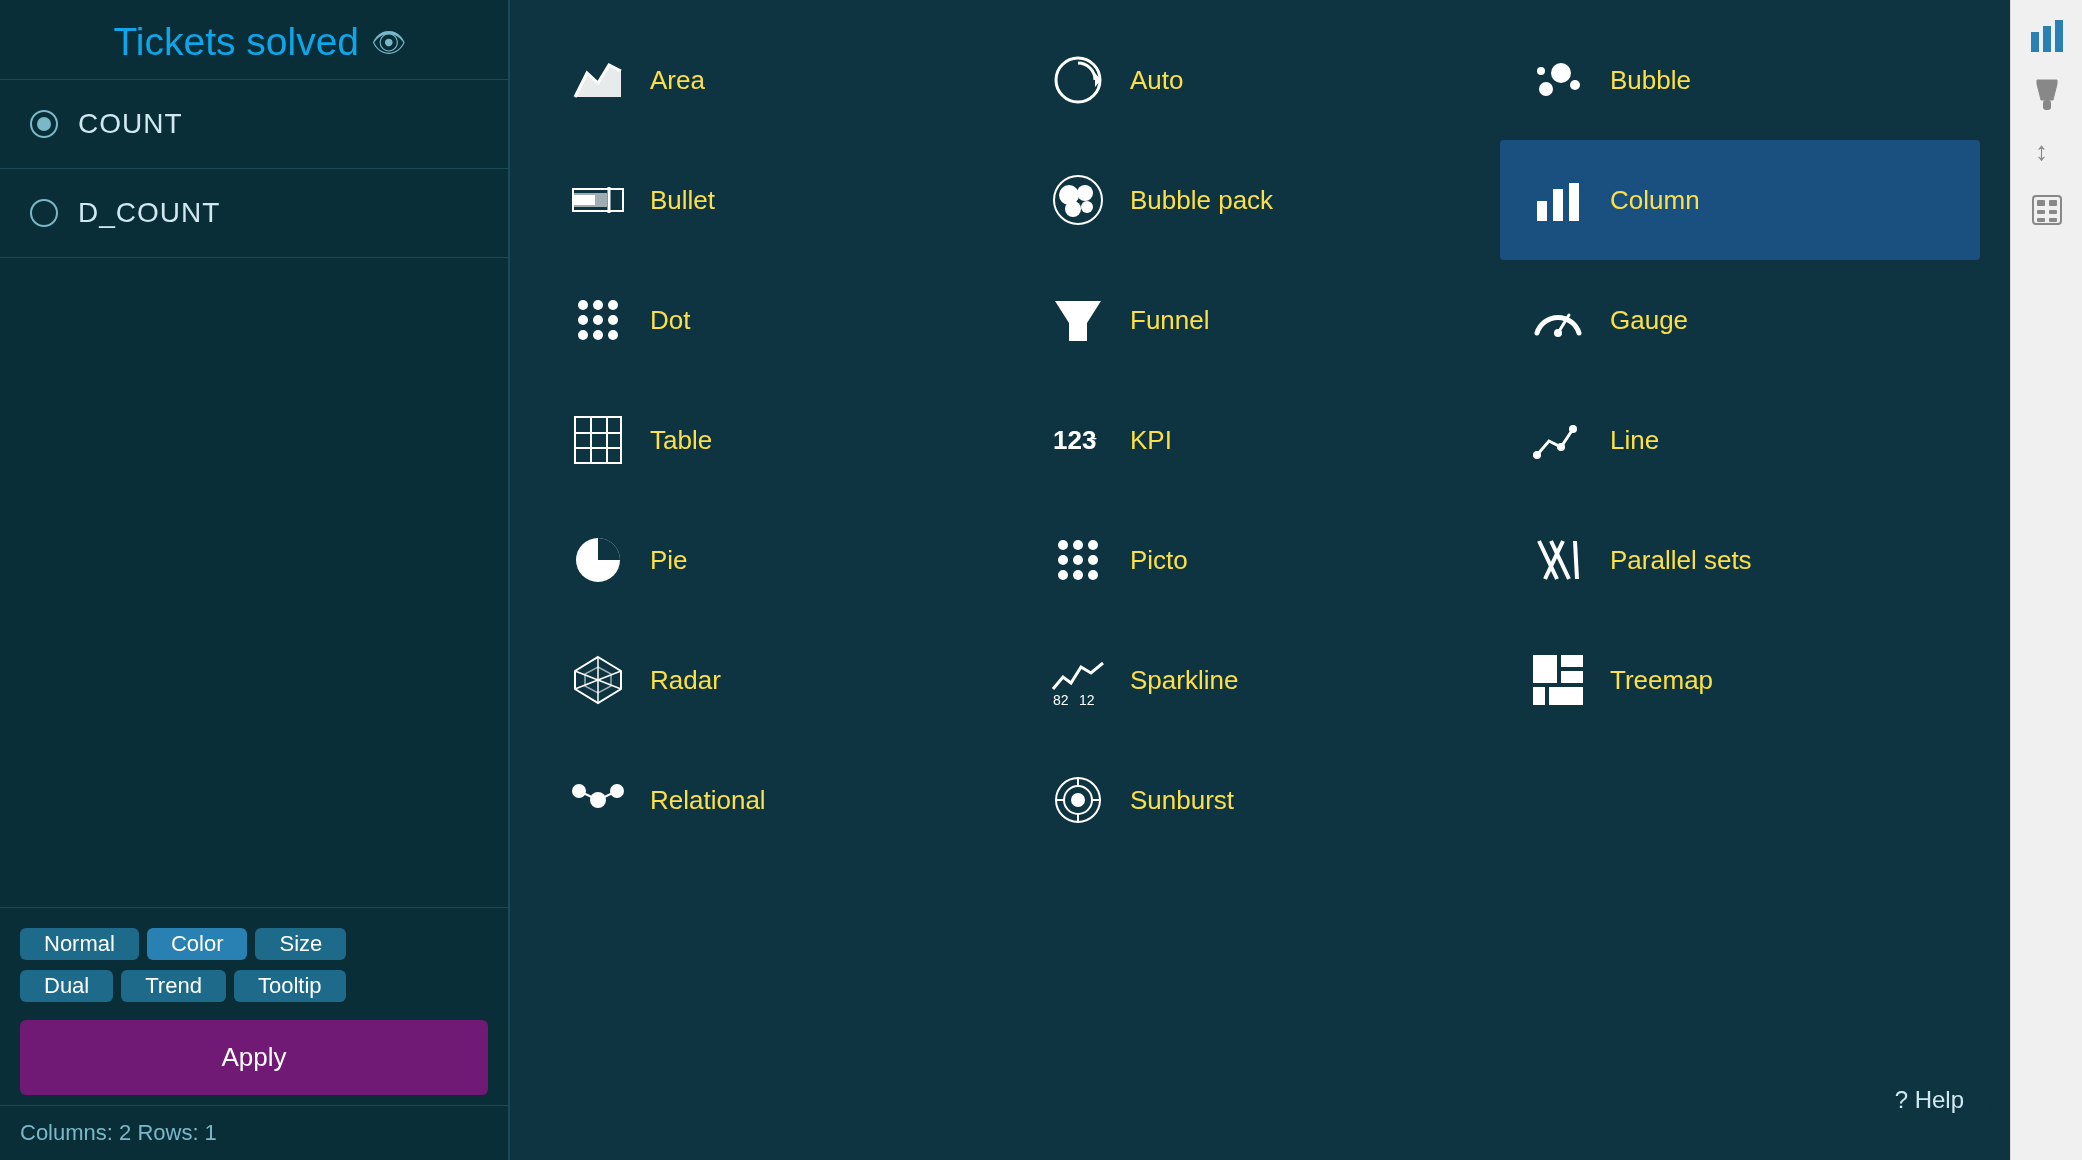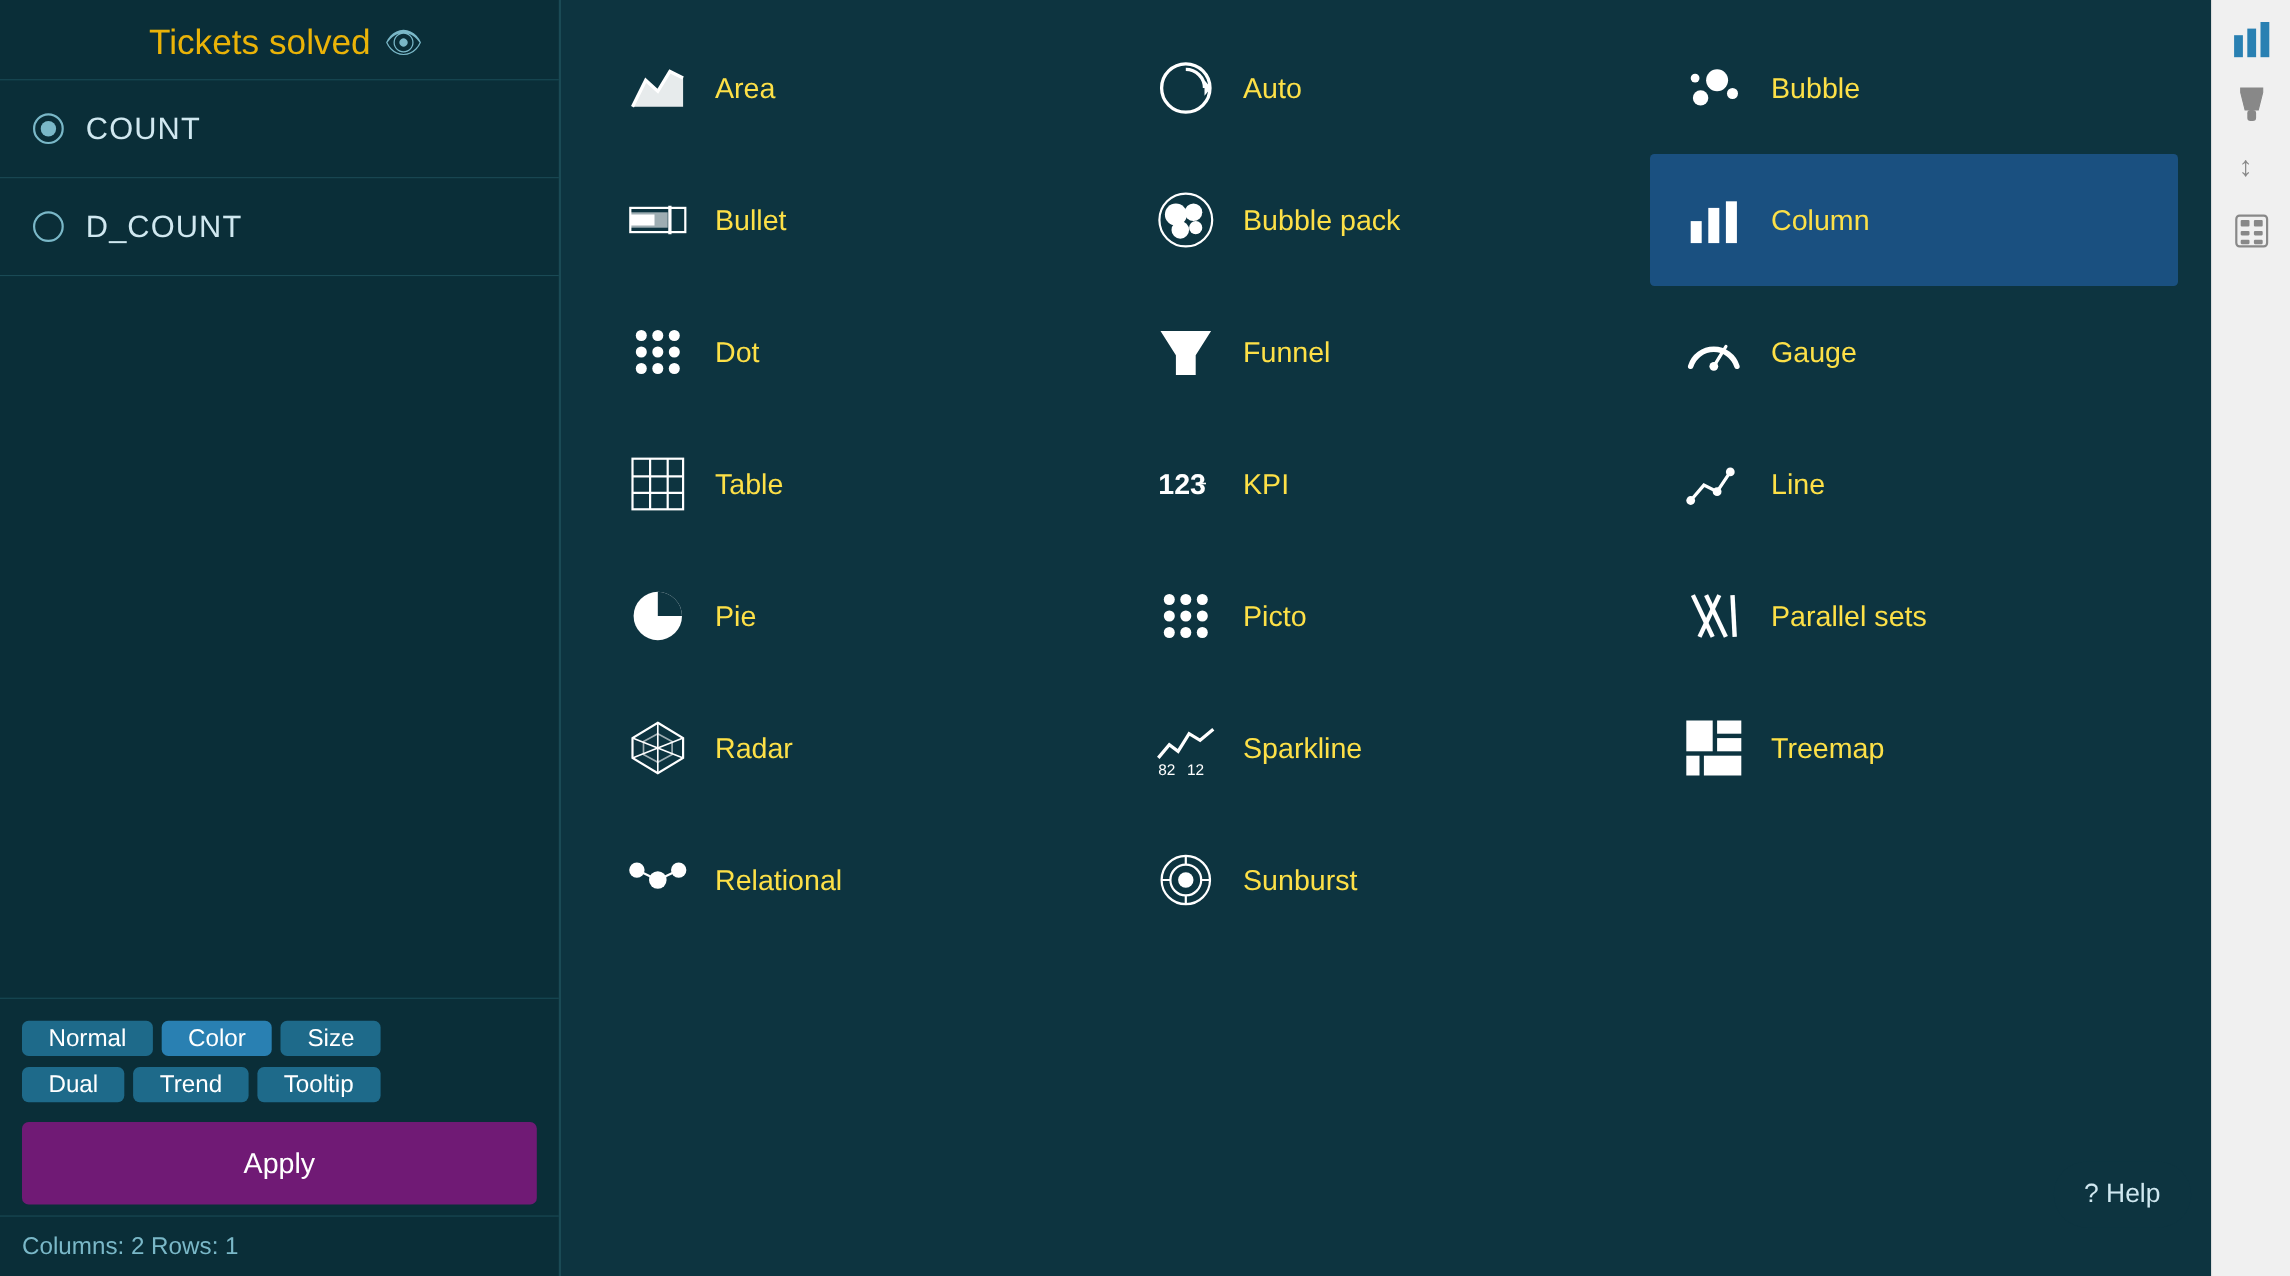--- a/index.html
+++ b/index.html
@@ -24,22 +24,22 @@
     }
     .left-header {
       padding: 20px 30px 15px;
       border-bottom: 1px solid #1a4a55;
       display: flex;
       align-items: center;
       justify-content: center;
       gap: 12px;
     }
     .left-header-title {
-      color: #eab308;
-      font-size: 32px;
+      color: #0ea5e9;
+      font-size: 39px;
       font-weight: 400;
       margin-left: 12px;
     }
     .eye-icon {
       color: #7ab8c8;
       font-size: 28px;
     }
     .metric-list {
       flex: 1;
       padding: 0;
@@ -183,21 +183,21 @@
       color: #555;
       font-size: 26px;
     }
     .sidebar-icon.active {
       background: none;
     }
 
     
     .help-btn {
       position: fixed;
-      bottom: 44px;
+      bottom: 30px;
       right: 90px;
       background: #0d3440;
       color: #d0e8f0;
       border: none;
       border-radius: 30px;
       padding: 16px 28px;
       font-size: 24px;
       display: flex;
       align-items: center;
       gap: 10px;

